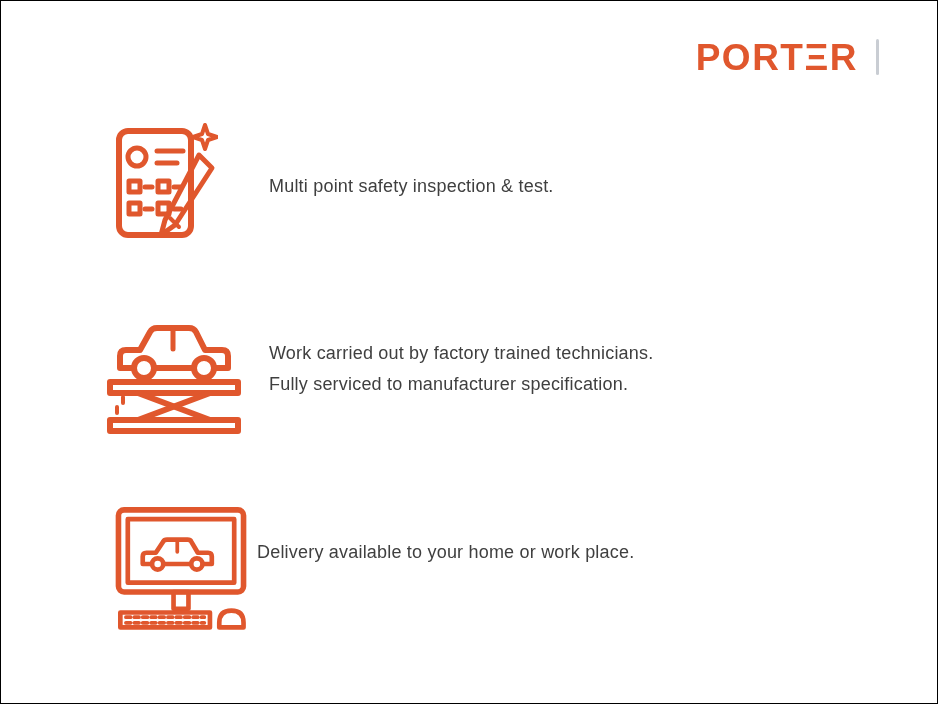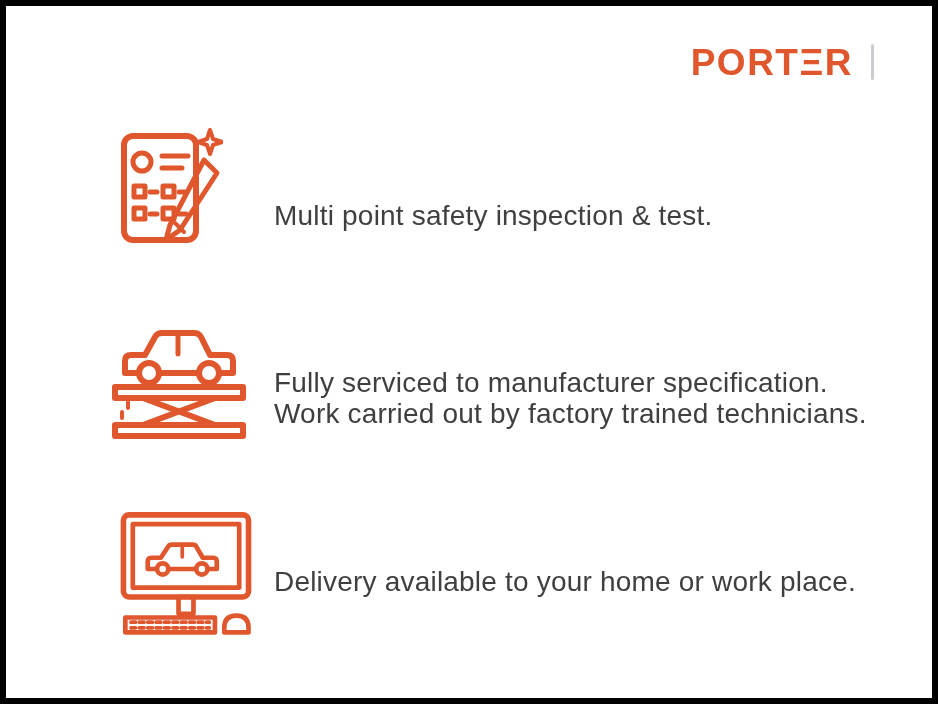--- a/index.html
+++ b/index.html
@@ -1,20 +1,20 @@
 <!DOCTYPE html>
 <html style="--accent: #E0572D; --ford-blue: #1B4EA0; --text-gray: #3F3F3F; --divider: #C9CDD3;"><head>
 <meta charset="utf-8">
 <style>
   html,body{margin:0;padding:0;background:#fff;}
   .page{
     position:relative;
     width:938px;height:704px;
     background:#fff;
-    border:6px solid #000000;
+    border:1px solid #000000;
     box-sizing:border-box;
     font-family:"Liberation Sans", sans-serif;
     overflow:hidden;
   }
   
   .header{
     position:absolute;
     top:32px;right:58px;
     height:48px;
     display:flex;align-items:center;gap:18px;
@@ -46,32 +46,31 @@
   
   .icon{position:absolute;color:var(--accent,#E0572D);}
   .icon svg{display:block;}
   .icon * {stroke:currentColor;fill:none;stroke-width:6;stroke-linejoin:round;stroke-linecap:round;}
   .icon .thin{stroke-width:5;}
   .icon .thinner{stroke-width:4;}
   .icon .wheel{fill:#fff;}
   .feature-text{
     position:absolute;
     color:var(--text-gray,#3F3F3F);
-    font-size:28px;
+    font-size:18px;
     line-height:31px;
     letter-spacing:0.2px;
     white-space:nowrap;
-    margin-top:24px;
   }
   .icon-1{left:112px;top:120px;}
   .text-1{left:268px;top:170px;}
   .icon-2{left:103px;top:301px;}
   .text-2{left:268px;top:337px;}
   .icon-3{left:110px;top:503px;}
-  .text-3{left:268px;top:536px;}
+  .text-3{left:256px;top:536px;}
 </style>
 </head>
 <body>
 
 <div class="page">
 
   <div class="header">
     <div class="porter">
       <span>PORTΞR</span>
     </div>
@@ -109,22 +108,22 @@
       <circle class="wheel" cx="100" cy="66" r="10"></circle>
       <rect x="6" y="80" width="128" height="11"></rect>
       <path d="M34,91 L106,118"></path>
       <path d="M106,91 L34,118"></path>
       <path class="thinner" d="M19,95 L19,101"></path>
       <path class="thinner" d="M13,105 L13,111"></path>
       <rect x="6" y="118" width="128" height="11"></rect>
     </svg>
   </div>
   <div class="feature-text text-2">
+    <div>Work carried out by factory trained technicians.</div>
     <div>Fully serviced to manufacturer specification.</div>
-    <div>Work carried out by factory trained technicians.</div>
   </div>
 
   <div class="icon icon-3">
     <svg width="140" height="133" viewBox="0 0 150 142" aria-hidden="true">
       <rect x="8" y="6" width="134" height="88" rx="6"></rect>
       <rect class="thin" x="18" y="16" width="114" height="68"></rect>
       <path class="thin" d="M34,64 L34,56 Q34,52 38,52 L48,52 L56,40 Q57,38 60,38 L82,38 Q85,38 86,40 L93,52 L104,52 Q108,52 108,56 L108,64 Z"></path>
       <path class="thinner" d="M71,39 L71,51"></path>
       <circle class="wheel thin" cx="50" cy="64" r="6"></circle>
       <circle class="wheel thin" cx="92" cy="64" r="6"></circle>

